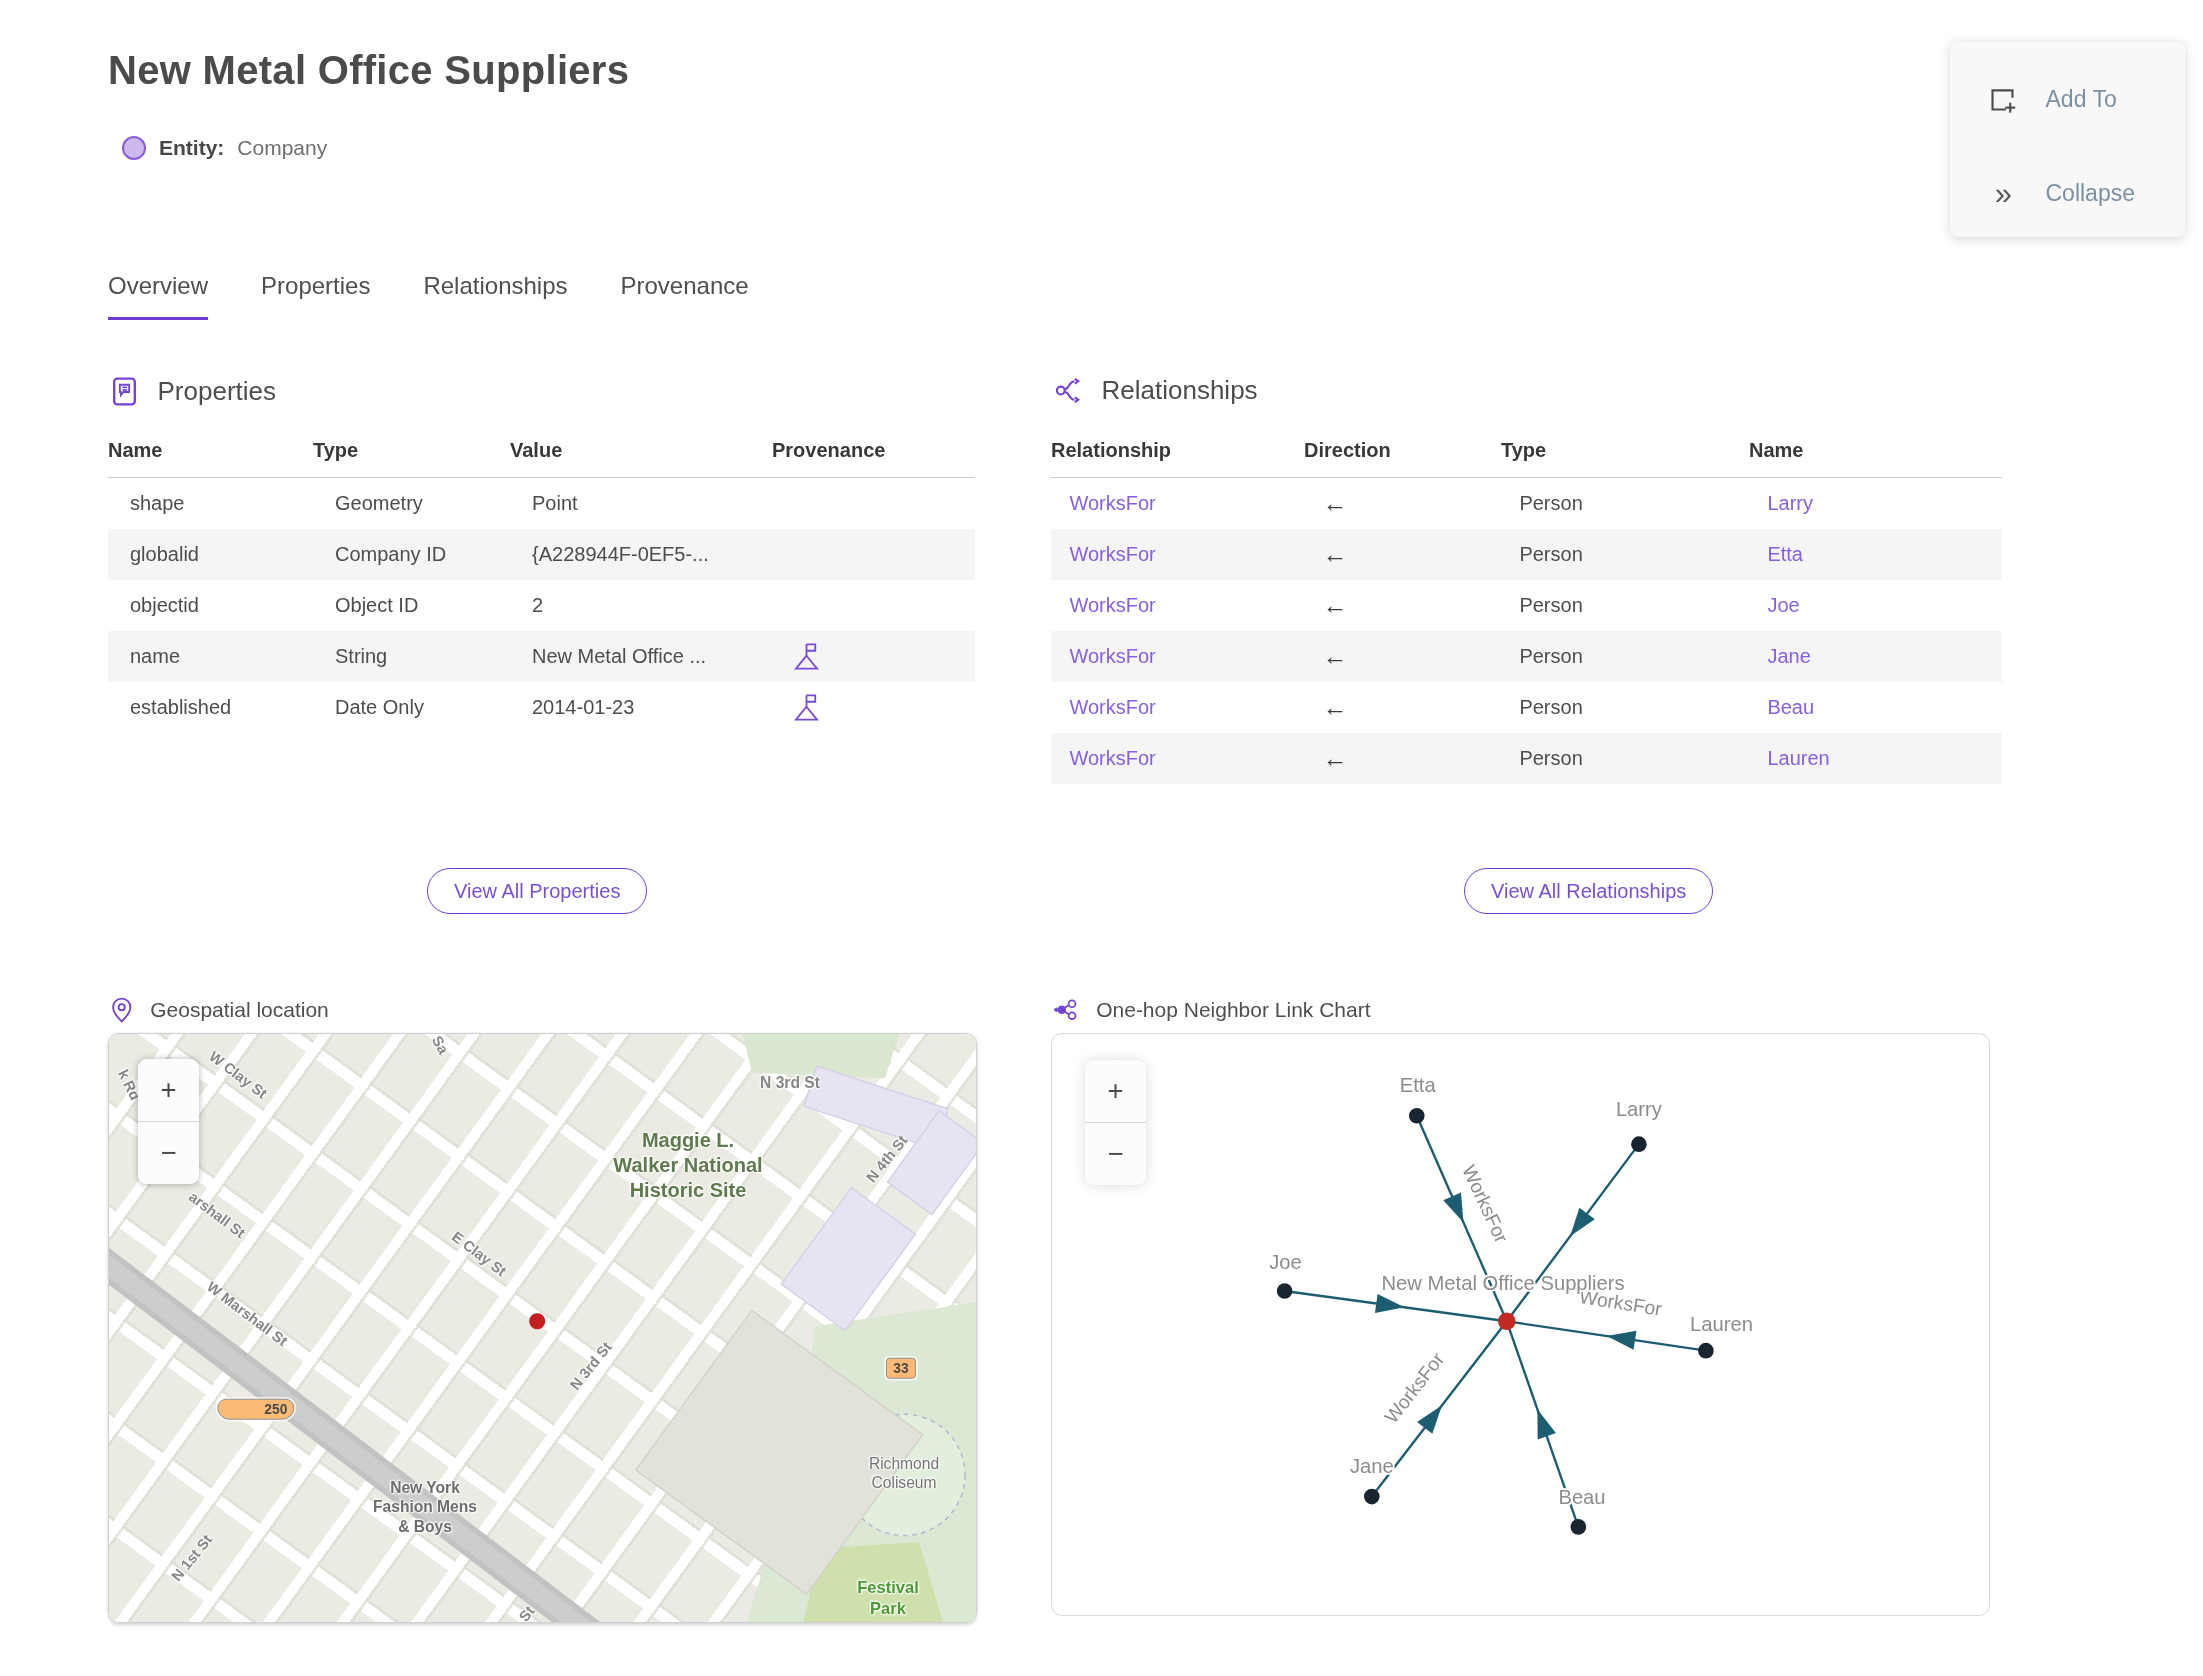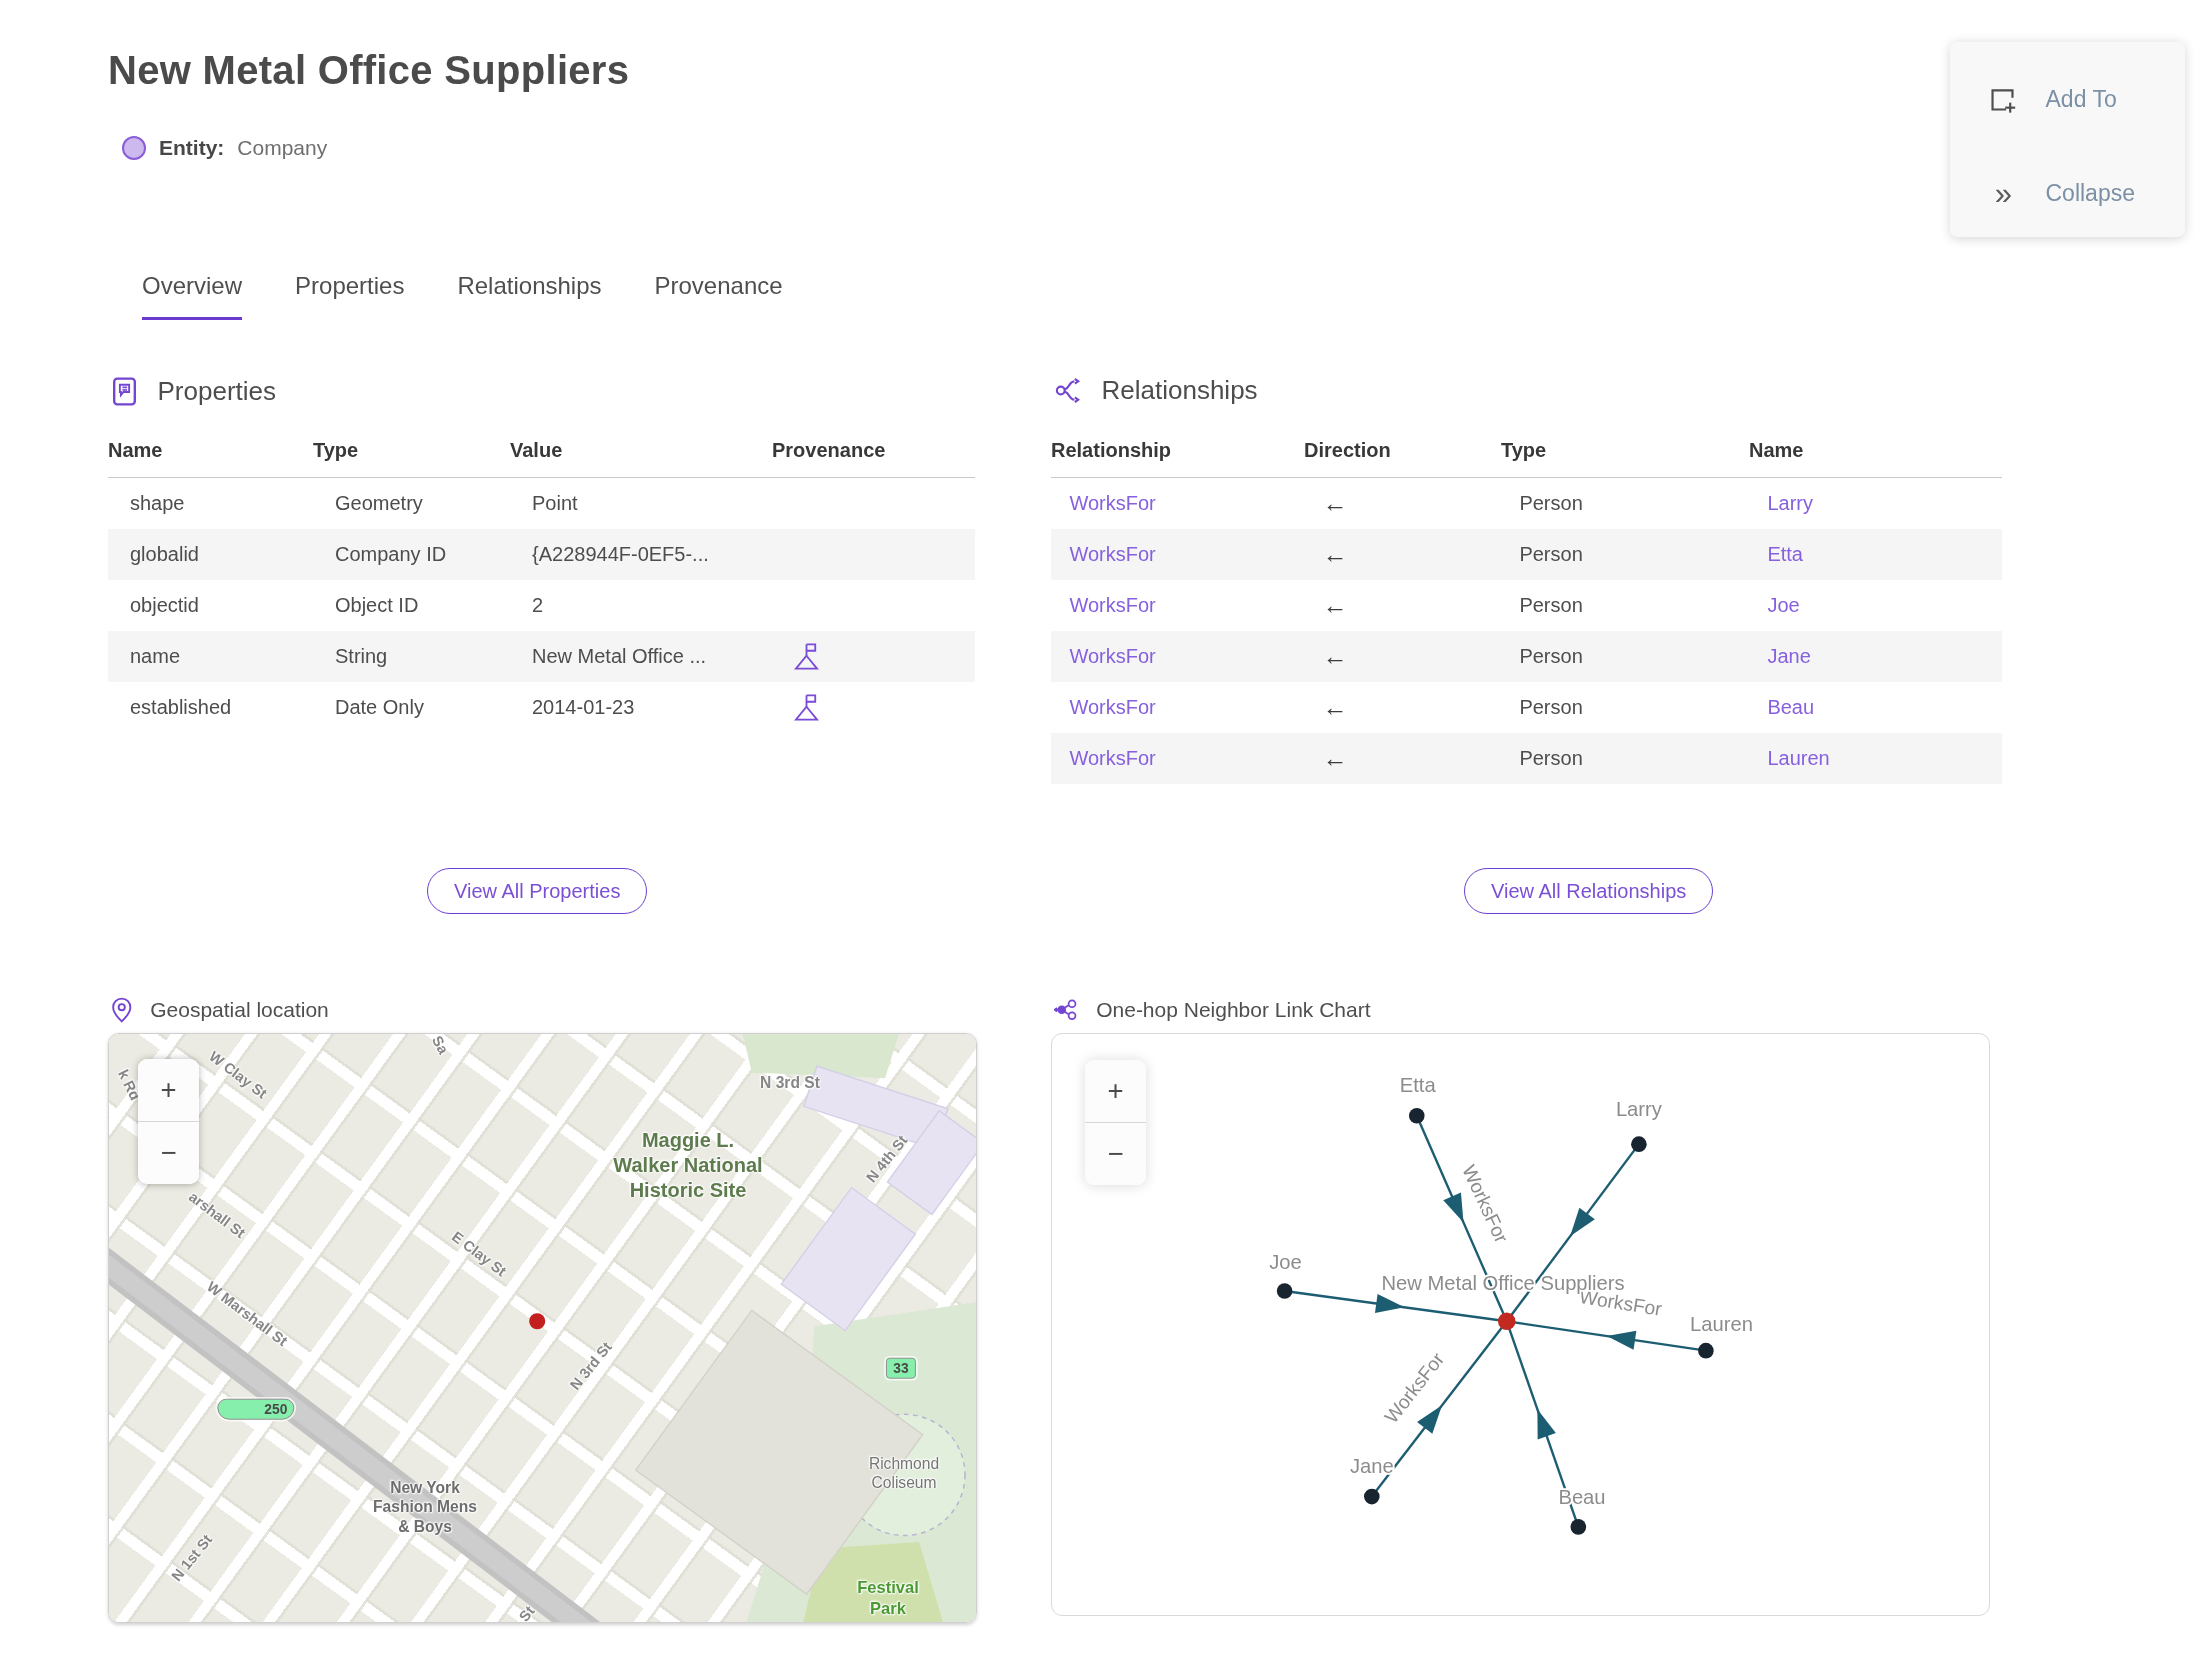--- a/index.html
+++ b/index.html
@@ -18,21 +18,21 @@
                 border-radius:7.3px;box-shadow:0 1.8px 11px rgba(0,0,0,.16);}
   .action-item{position:absolute;left:0;width:100%;height:66px;display:flex;align-items:center;gap:27.5px;
                padding-left:37px;box-sizing:border-box;font-size:23px;color:#7b90a5;cursor:pointer;}
   .action-item .aicon{width:31px;height:31px;display:flex;align-items:center;justify-content:center;color:#555;}
   .action-item.first{top:24px;} .action-item.second{top:118px;}
   .chevrons{font-size:31px;color:#5c5c5c;line-height:1;letter-spacing:-1.8px;}
 
   
   .tabs{position:absolute;left:108px;top:272px;display:flex;gap:53px;font-size:24px;color:#4f4f4f;}
   .tab{padding-bottom:16.5px;cursor:pointer;}
-  .tab.active{border-bottom:3.7px solid #6a3bd0;margin-left:34px;}
+  .tab.active{border-bottom:3.7px solid #6a3bd0;}
 
   
   .section-header{position:absolute;display:flex;align-items:center;gap:16.5px;font-size:26px;color:#4d4d4d;}
   .section-header .sicon{display:flex;}
   .sub-header{position:absolute;display:flex;align-items:center;gap:14.7px;font-size:21px;color:#4f4f4f;margin-top:19px;}
 
   
   table.tbl{position:absolute;border-collapse:collapse;table-layout:fixed;font-size:20px;color:#4d4d4d;}
   table.tbl th{font-weight:700;color:#383838;text-align:left;padding:0 0 14.7px 0;border-bottom:0.9px solid #c9c9c9;font-size:20px;}
   table.tbl td{height:51px;padding-top:0;padding-bottom:0;}
@@ -48,21 +48,21 @@
   
   .map-panel{position:absolute;left:108px;top:1033px;width:867px;height:588px;border-radius:11px;overflow:hidden;
              border:0.9px solid #cfcfcf;box-shadow:0 1.8px 3.7px rgba(0,0,0,.18);}
   .map-bg{position:absolute;inset:0;background-color:#ecebe3;
     background-image:
       repeating-linear-gradient(126deg,rgba(223,222,212,.8) 0 2.8px,transparent 2.8px 50px,#ffffff 50px 60px),
       repeating-linear-gradient(36deg,rgba(223,222,212,.8) 0 2.8px,transparent 2.8px 73px,#ffffff 73px 84px);}
   .map-svg{position:absolute;inset:0;}
   .map-label{position:absolute;transform:translate(-50%,-50%);white-space:pre-line;text-align:center;line-height:1.25;
              text-shadow:0 0 2.8px #fff,0 0 1.8px #fff,0.9px 0.9px 1.8px #fff,-0.9px -0.9px 1.8px #fff;pointer-events:none;}
-  .shield{position:absolute;transform:translate(-50%,-50%);background:#86efac;border:1.8px solid #8f8f8f;color:#4a4a4a;
+  .shield{position:absolute;transform:translate(-50%,-50%);background:#fdba74;border:1.8px solid #8f8f8f;color:#4a4a4a;
           font-weight:700;font-size:13.8px;padding:1.8px 6.4px;box-shadow:0 0 0 1.8px rgba(255,255,255,.7);}
   .shield.us{border-radius:9.2px 9.2px 12px 12px;}
   .shield.sq{border-radius:3.7px;}
   .map-marker{position:absolute;width:15.6px;height:15.6px;border-radius:50%;transform:translate(-50%,-50%);}
 
   
   .zoom-ctl{position:absolute;width:61px;background:#fff;border-radius:9.2px;box-shadow:0 0.9px 7.3px rgba(0,0,0,.28);overflow:hidden;}
   .zoom-btn{width:100%;height:62px;display:flex;align-items:center;justify-content:center;font-size:27.5px;color:#4a4a4a;
             background:#fcfcfc;cursor:pointer;}
   .zoom-div{height:0.9px;background:#d7d7d7;}

